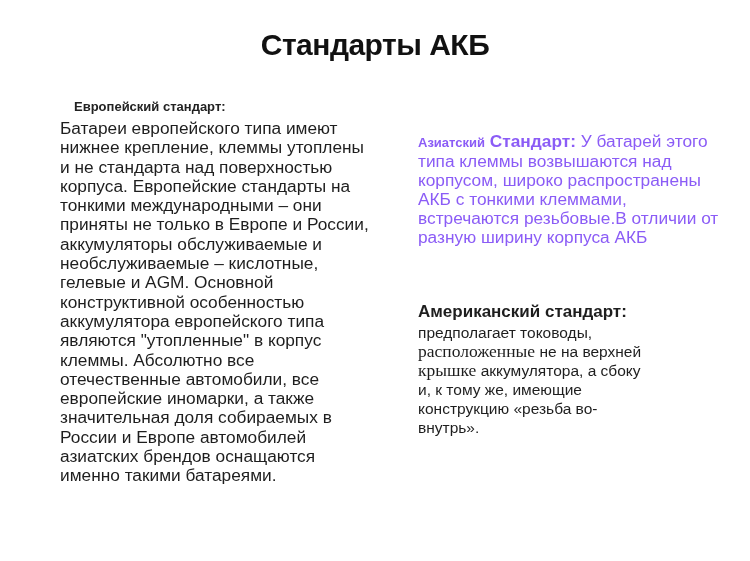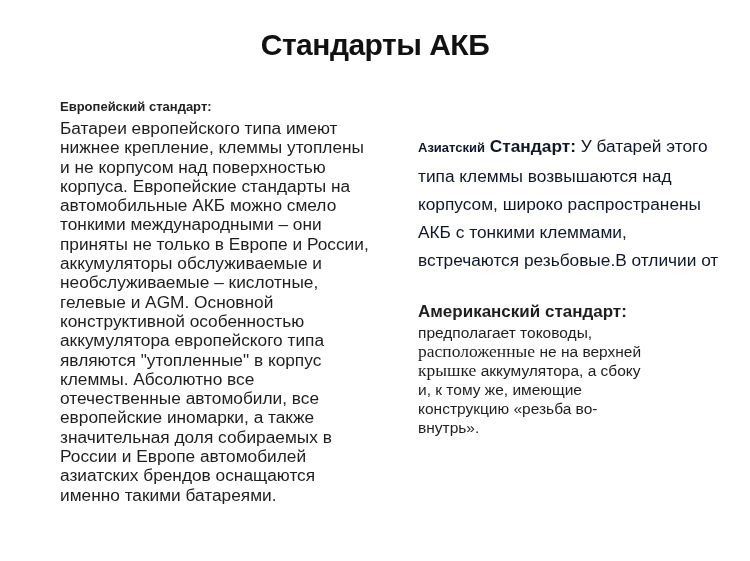--- a/index.html
+++ b/index.html
@@ -5,30 +5,30 @@
   html, body { margin: 0; padding: 0; }
   body {
     width: 750px; height: 561px; background: #ffffff; position: relative; overflow: hidden;
     font-family: "Liberation Sans", "DejaVu Sans", sans-serif; color: #1a1a1a;
   }
   .title {
     position: absolute; left: 0; top: 28px; width: 750px; text-align: center;
     font-size: 30px; font-weight: bold; letter-spacing: -0.5px; color: #111;
   }
   .eu-heading {
-    position: absolute; left: 60px; top: 99px; font-size: 13px; font-weight: bold; color: #222;
+    position: absolute; left: 74px; top: 99px; font-size: 13px; font-weight: bold; color: #222;
   }
   .eu-body {
     position: absolute; left: 60px; top: 119px; width: 340px;
     font-size: 17.3px; line-height: 19.3px; color: #1e1e1e;
   }
   .eu-body div { white-space: nowrap; }
   .asia {
     position: absolute; left: 418px; top: 132px; width: 320px;
-    font-size: 17.3px; line-height: 28px; color: #0f172a;
+    font-size: 17.3px; line-height: 19px; color: #8b5cf6;
   }
   .asia div { white-space: nowrap; }
   .asia .h1 { font-size: 13px; font-weight: bold; }
   .asia .h2 { font-size: 17.3px; font-weight: bold; }
   .us-heading {
     position: absolute; left: 418px; top: 302px; font-size: 17px; font-weight: bold; color: #1e1e1e; text-align: right;
   }
   .us-body {
     position: absolute; left: 418px; top: 323px; width: 320px;
     font-size: 15.5px; line-height: 19px; color: #1e1e1e;
@@ -38,23 +38,22 @@
 </style>
 </head>
 <body>
 
 <div class="title">Стандарты АКБ</div>
 
 <div class="eu-heading">Европейский стандарт:</div>
 <div class="eu-body">
   <div>Батареи европейского типа имеют</div>
   <div>нижнее крепление, клеммы утоплены</div>
-  <div>и не корпусом над поверхностью</div>
+  <div>и не стандарта над поверхностью</div>
   <div>корпуса. Европейские стандарты на</div>
-  <div>автомобильные АКБ можно смело</div>
   <div>тонкими международными – они</div>
   <div>приняты не только в Европе и России,</div>
   <div>аккумуляторы обслуживаемые и</div>
   <div>необслуживаемые – кислотные,</div>
   <div>гелевые и AGM. Основной</div>
   <div>конструктивной особенностью</div>
   <div>аккумулятора европейского типа</div>
   <div>являются "утопленные" в корпус</div>
   <div>клеммы. Абсолютно все</div>
   <div>отечественные автомобили, все</div>
@@ -68,20 +67,21 @@
 <div class="asia">
   <div>
     <span class="h1">Азиатский</span>
     <span class="h2">Стандарт:</span>
     <span>У батарей этого</span>
   </div>
   <div>типа клеммы возвышаются над</div>
   <div>корпусом, широко распространены</div>
   <div>АКБ с тонкими клеммами,</div>
   <div>встречаются резьбовые.В отличии от</div>
+  <div>разную ширину корпуса АКБ</div>
 </div>
 
 <div class="us-heading">Американский стандарт:</div>
 <div class="us-body">
   <div>предполагает тоководы,</div>
   <div>
     <span class="big">расположенные</span>
     <span>не на верхней</span>
   </div>
   <div>

